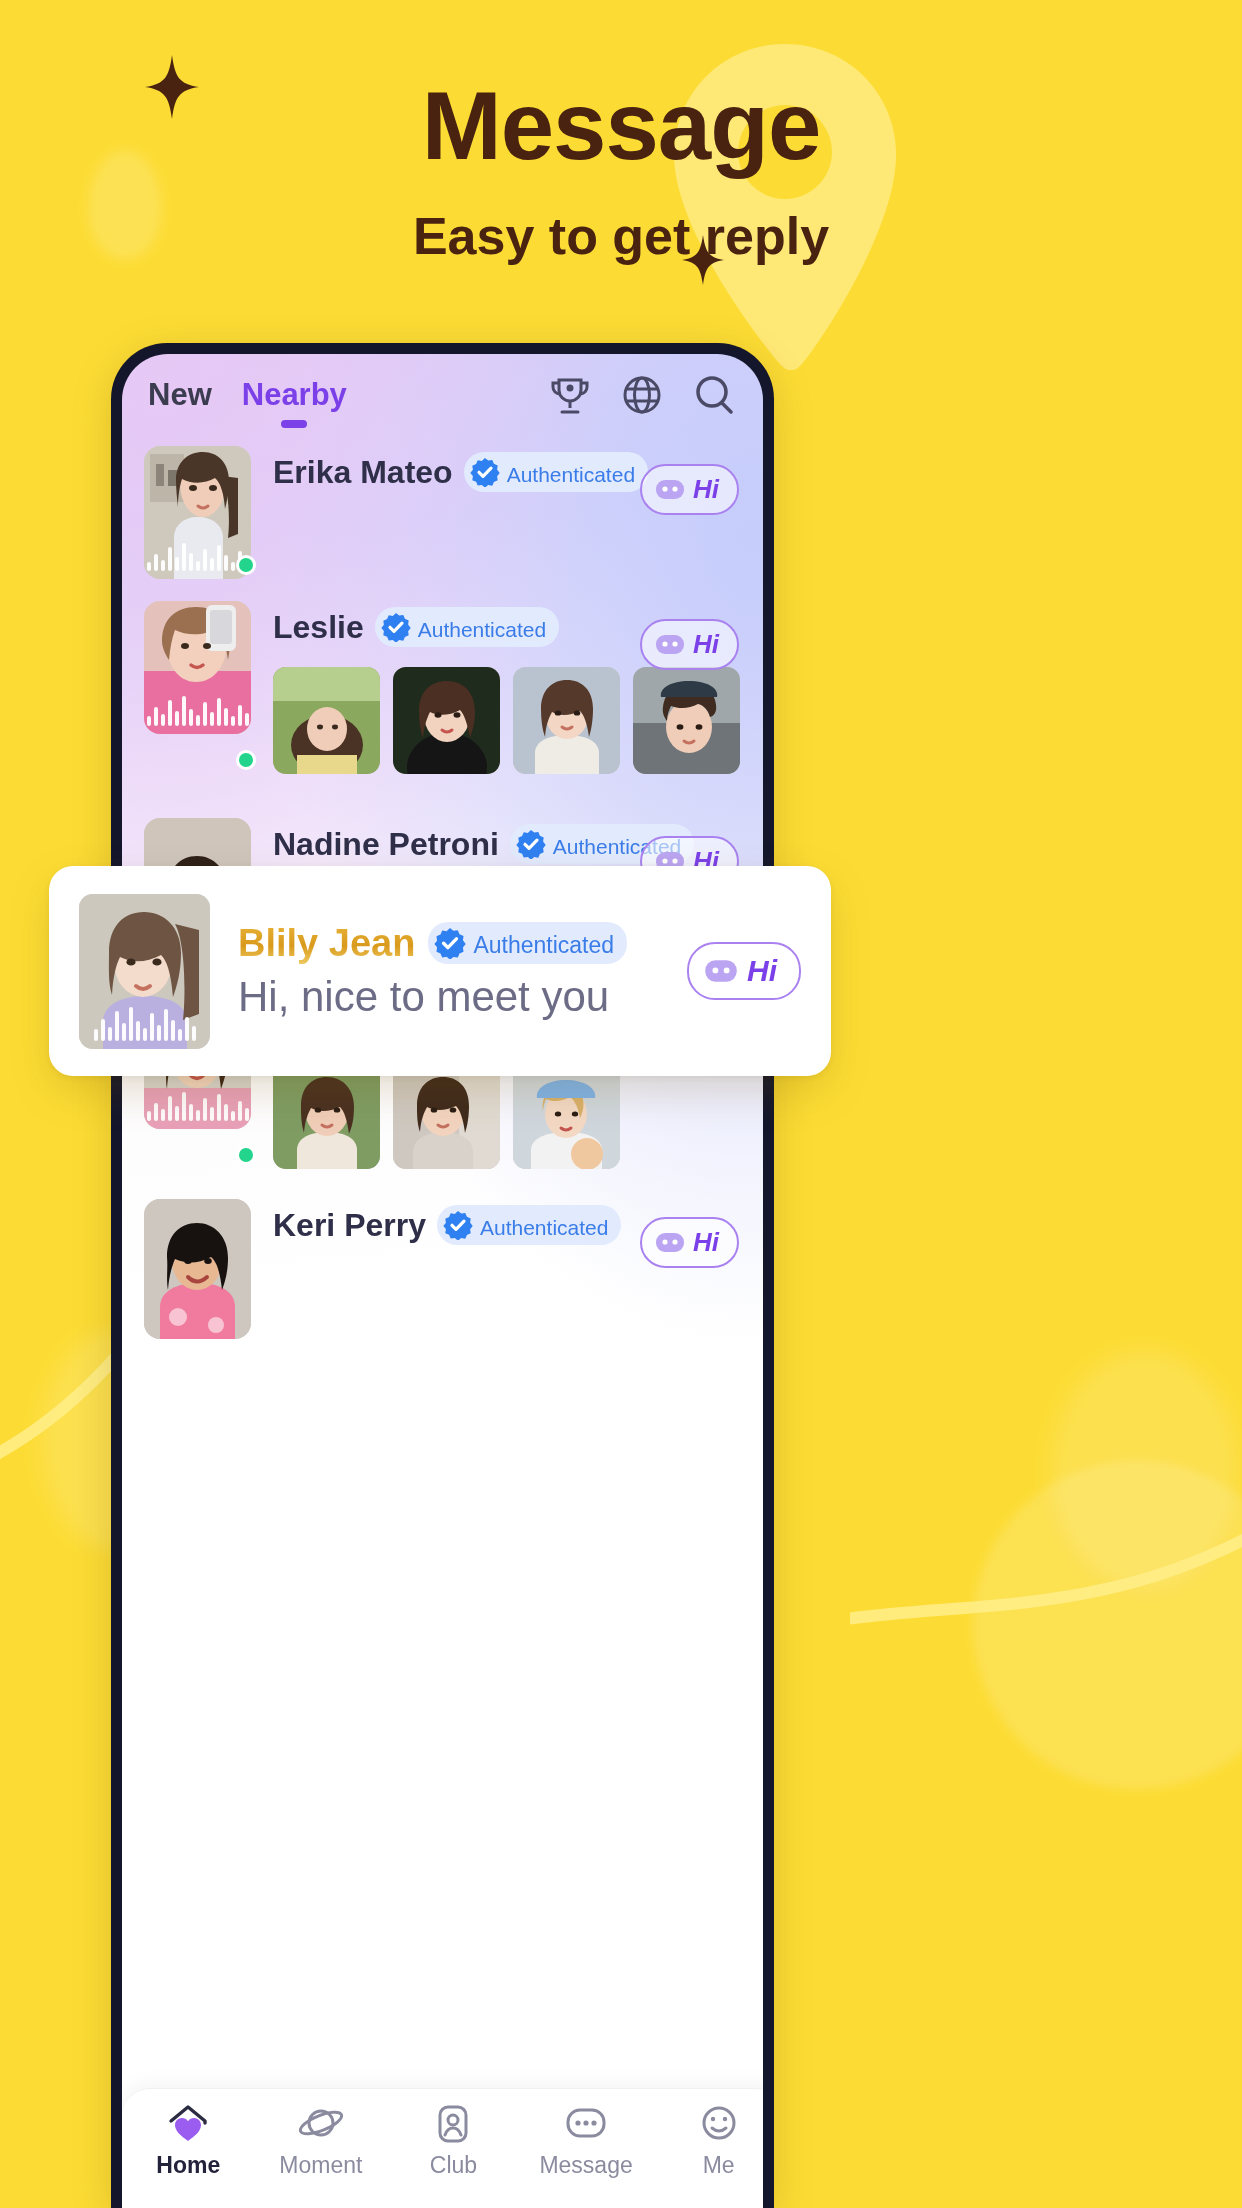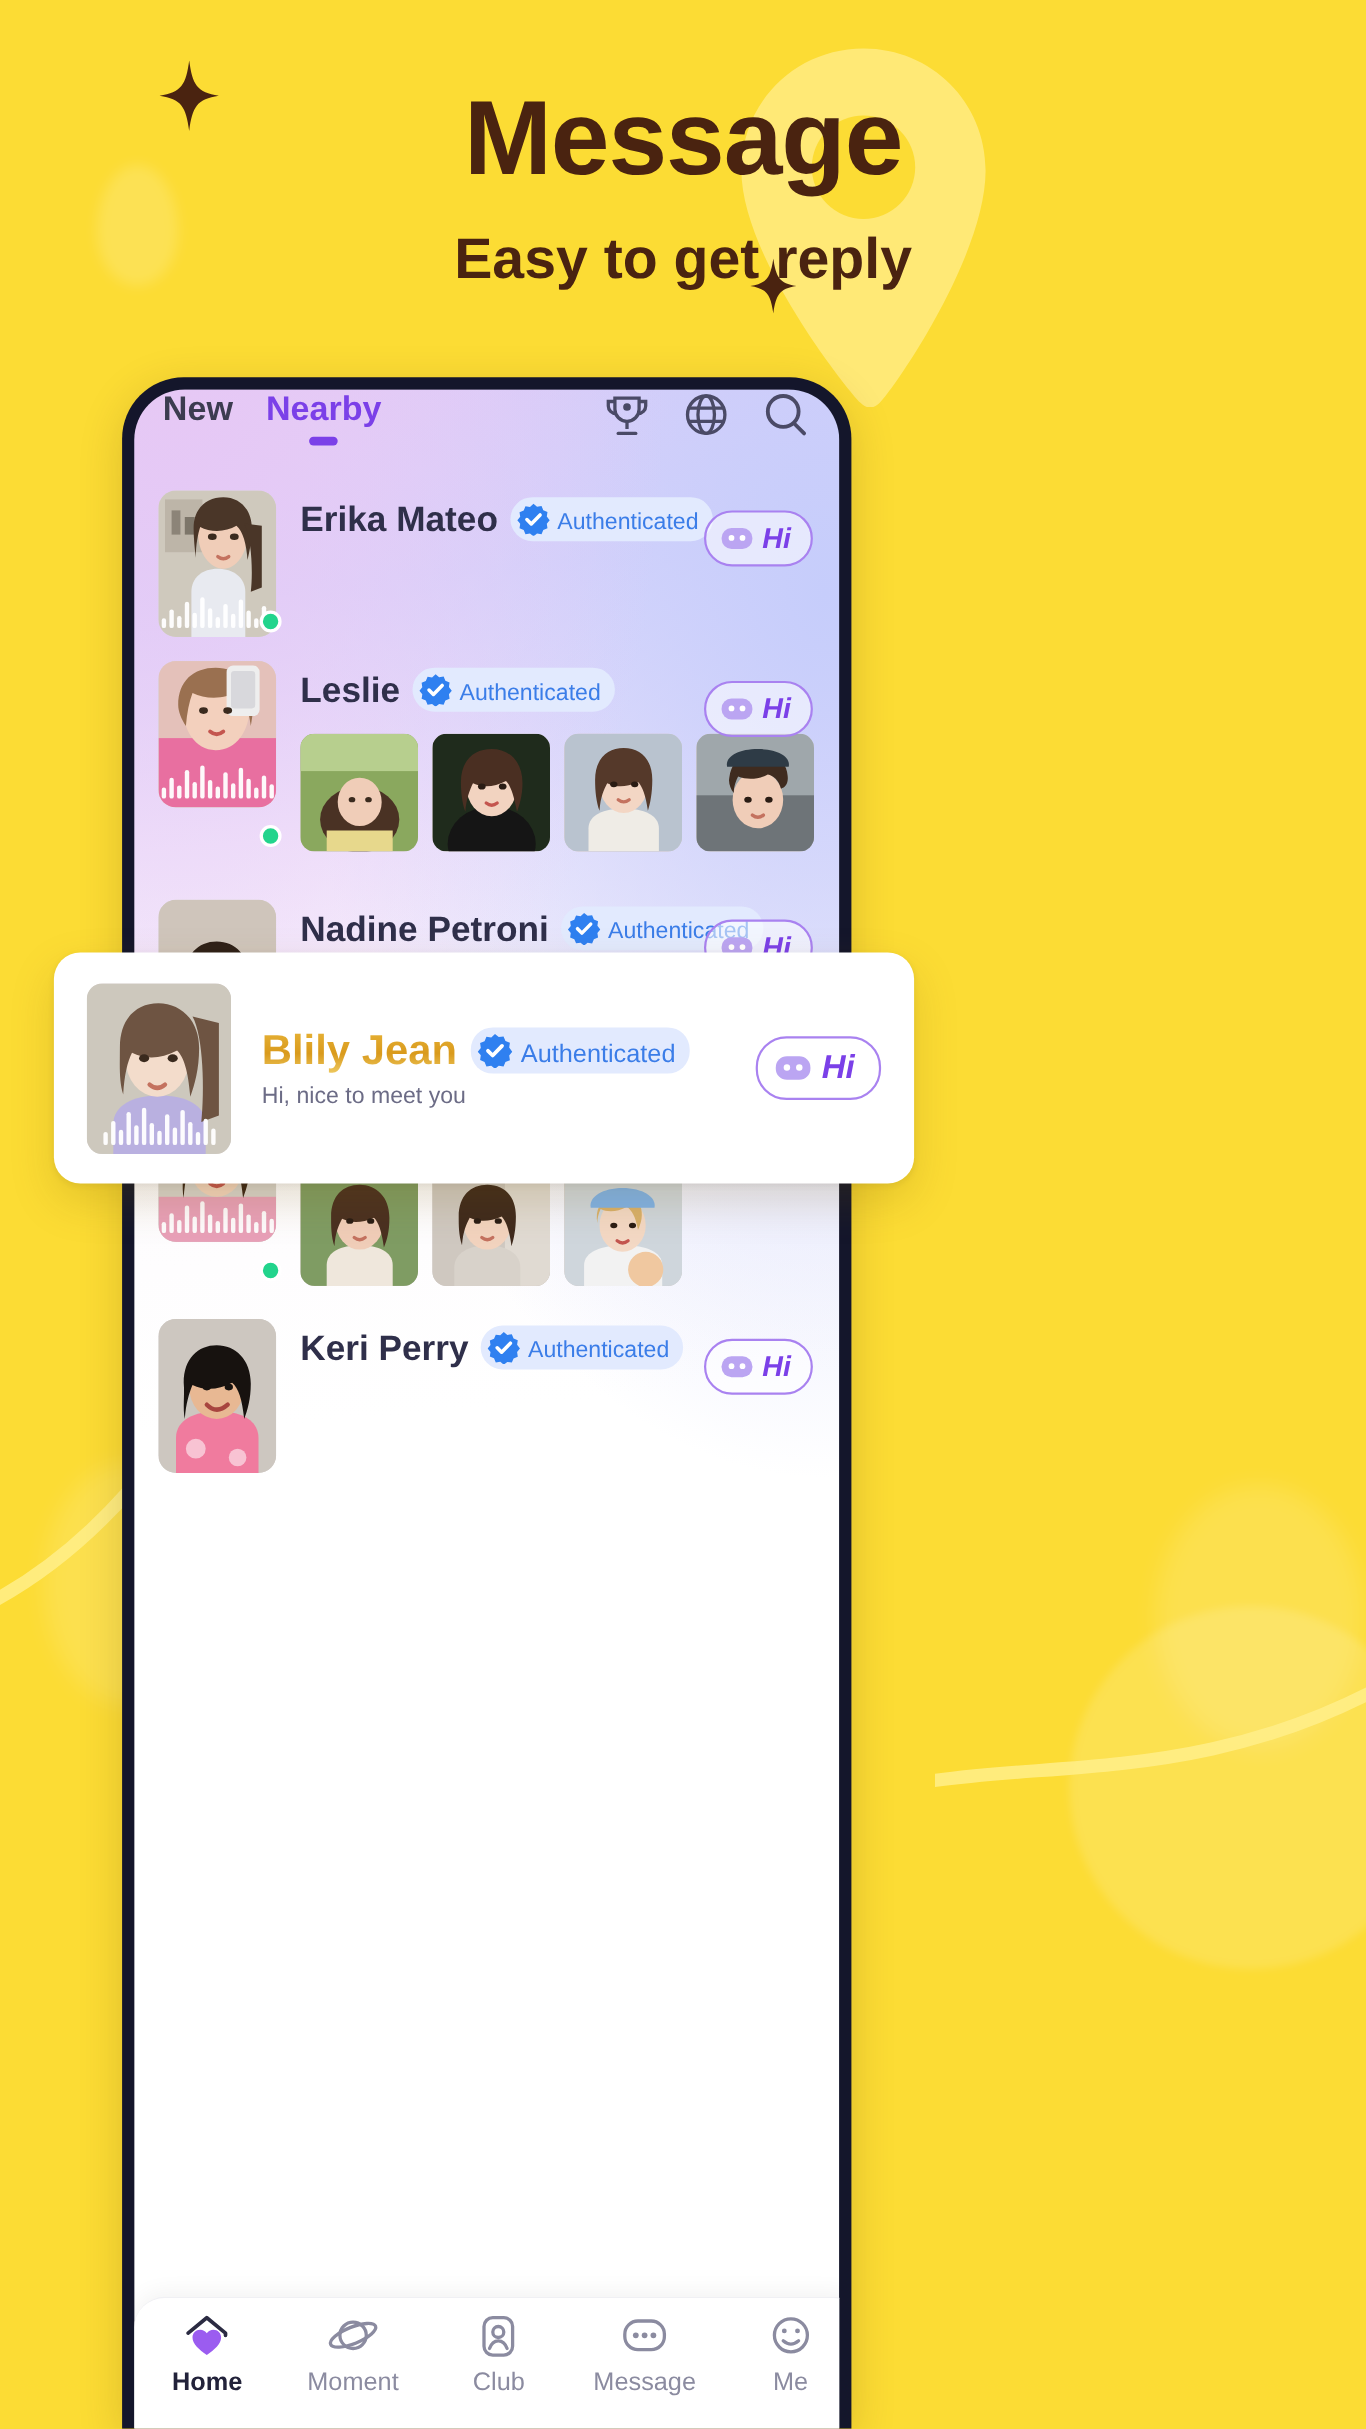--- a/index.html
+++ b/index.html
@@ -60,21 +60,21 @@
   }
 
   
   .statusbar {
     height:50px; display:flex; align-items:center; justify-content:flex-end;
     padding:0 26px 0 0; gap:8px; color:#12121c;
   }
   .clock { font-size:27px; font-weight:bold; letter-spacing:.3px; margin-left:6px; }
 
   
-  .tabbar { height:82px; display:flex; align-items:flex-start; padding:0 26px; position:relative; }
+  .tabbar { height:82px; display:flex; align-items:center; padding:0 26px; position:relative; }
   .tab { font-size:31px; font-weight:bold; color:#3c3c50; margin-right:30px; position:relative; }
   .tab.active { color:#7B40E8; }
   .tab.active .dash {
     position:absolute; left:50%; transform:translateX(-50%);
     bottom:-15px; width:26px; height:8px; border-radius:4px; background:#7B40E8;
   }
   .hdr-icons { margin-left:auto; display:flex; align-items:center; gap:26px; }
   .hdr-icons svg { display:block; }
 
   
@@ -128,21 +128,21 @@
     position:absolute; left:49px; top:866px; width:782px; height:210px;
     background:#fff; border-radius:24px;
     box-shadow:0 16px 40px rgba(120,90,0,.18), 0 2px 6px rgba(0,0,0,.06);
     display:flex; align-items:center; padding:0 30px; z-index:40;
   }
   .hero-card .avatar { width:131px; height:155px; border-radius:14px; }
   .hero-card .avatar-wrap { width:131px; flex:0 0 131px; }
   .hero-body { flex:1; padding-left:28px; }
   .hero-name { display:flex; align-items:center; gap:13px; }
   .hero-name .uname { font-size:38px; }
-  .hero-msg { font-size:21px; color:#6c6c86; margin-top:8px; }
+  .hero-msg { font-size:42px; color:#6c6c86; margin-top:8px; }
   .hero-hi {
     display:inline-flex; align-items:center; gap:9px;
     border:2px solid #A982F0; border-radius:28px; padding:10px 22px 10px 15px;
     margin-left:auto;
   }
   .hero-hi .lbl { font-size:30px; font-weight:bold; font-style:italic; color:#7B40E8; }
 
   
   .bottomnav {
     position:absolute; left:0; bottom:0; width:663px; height:120px;

